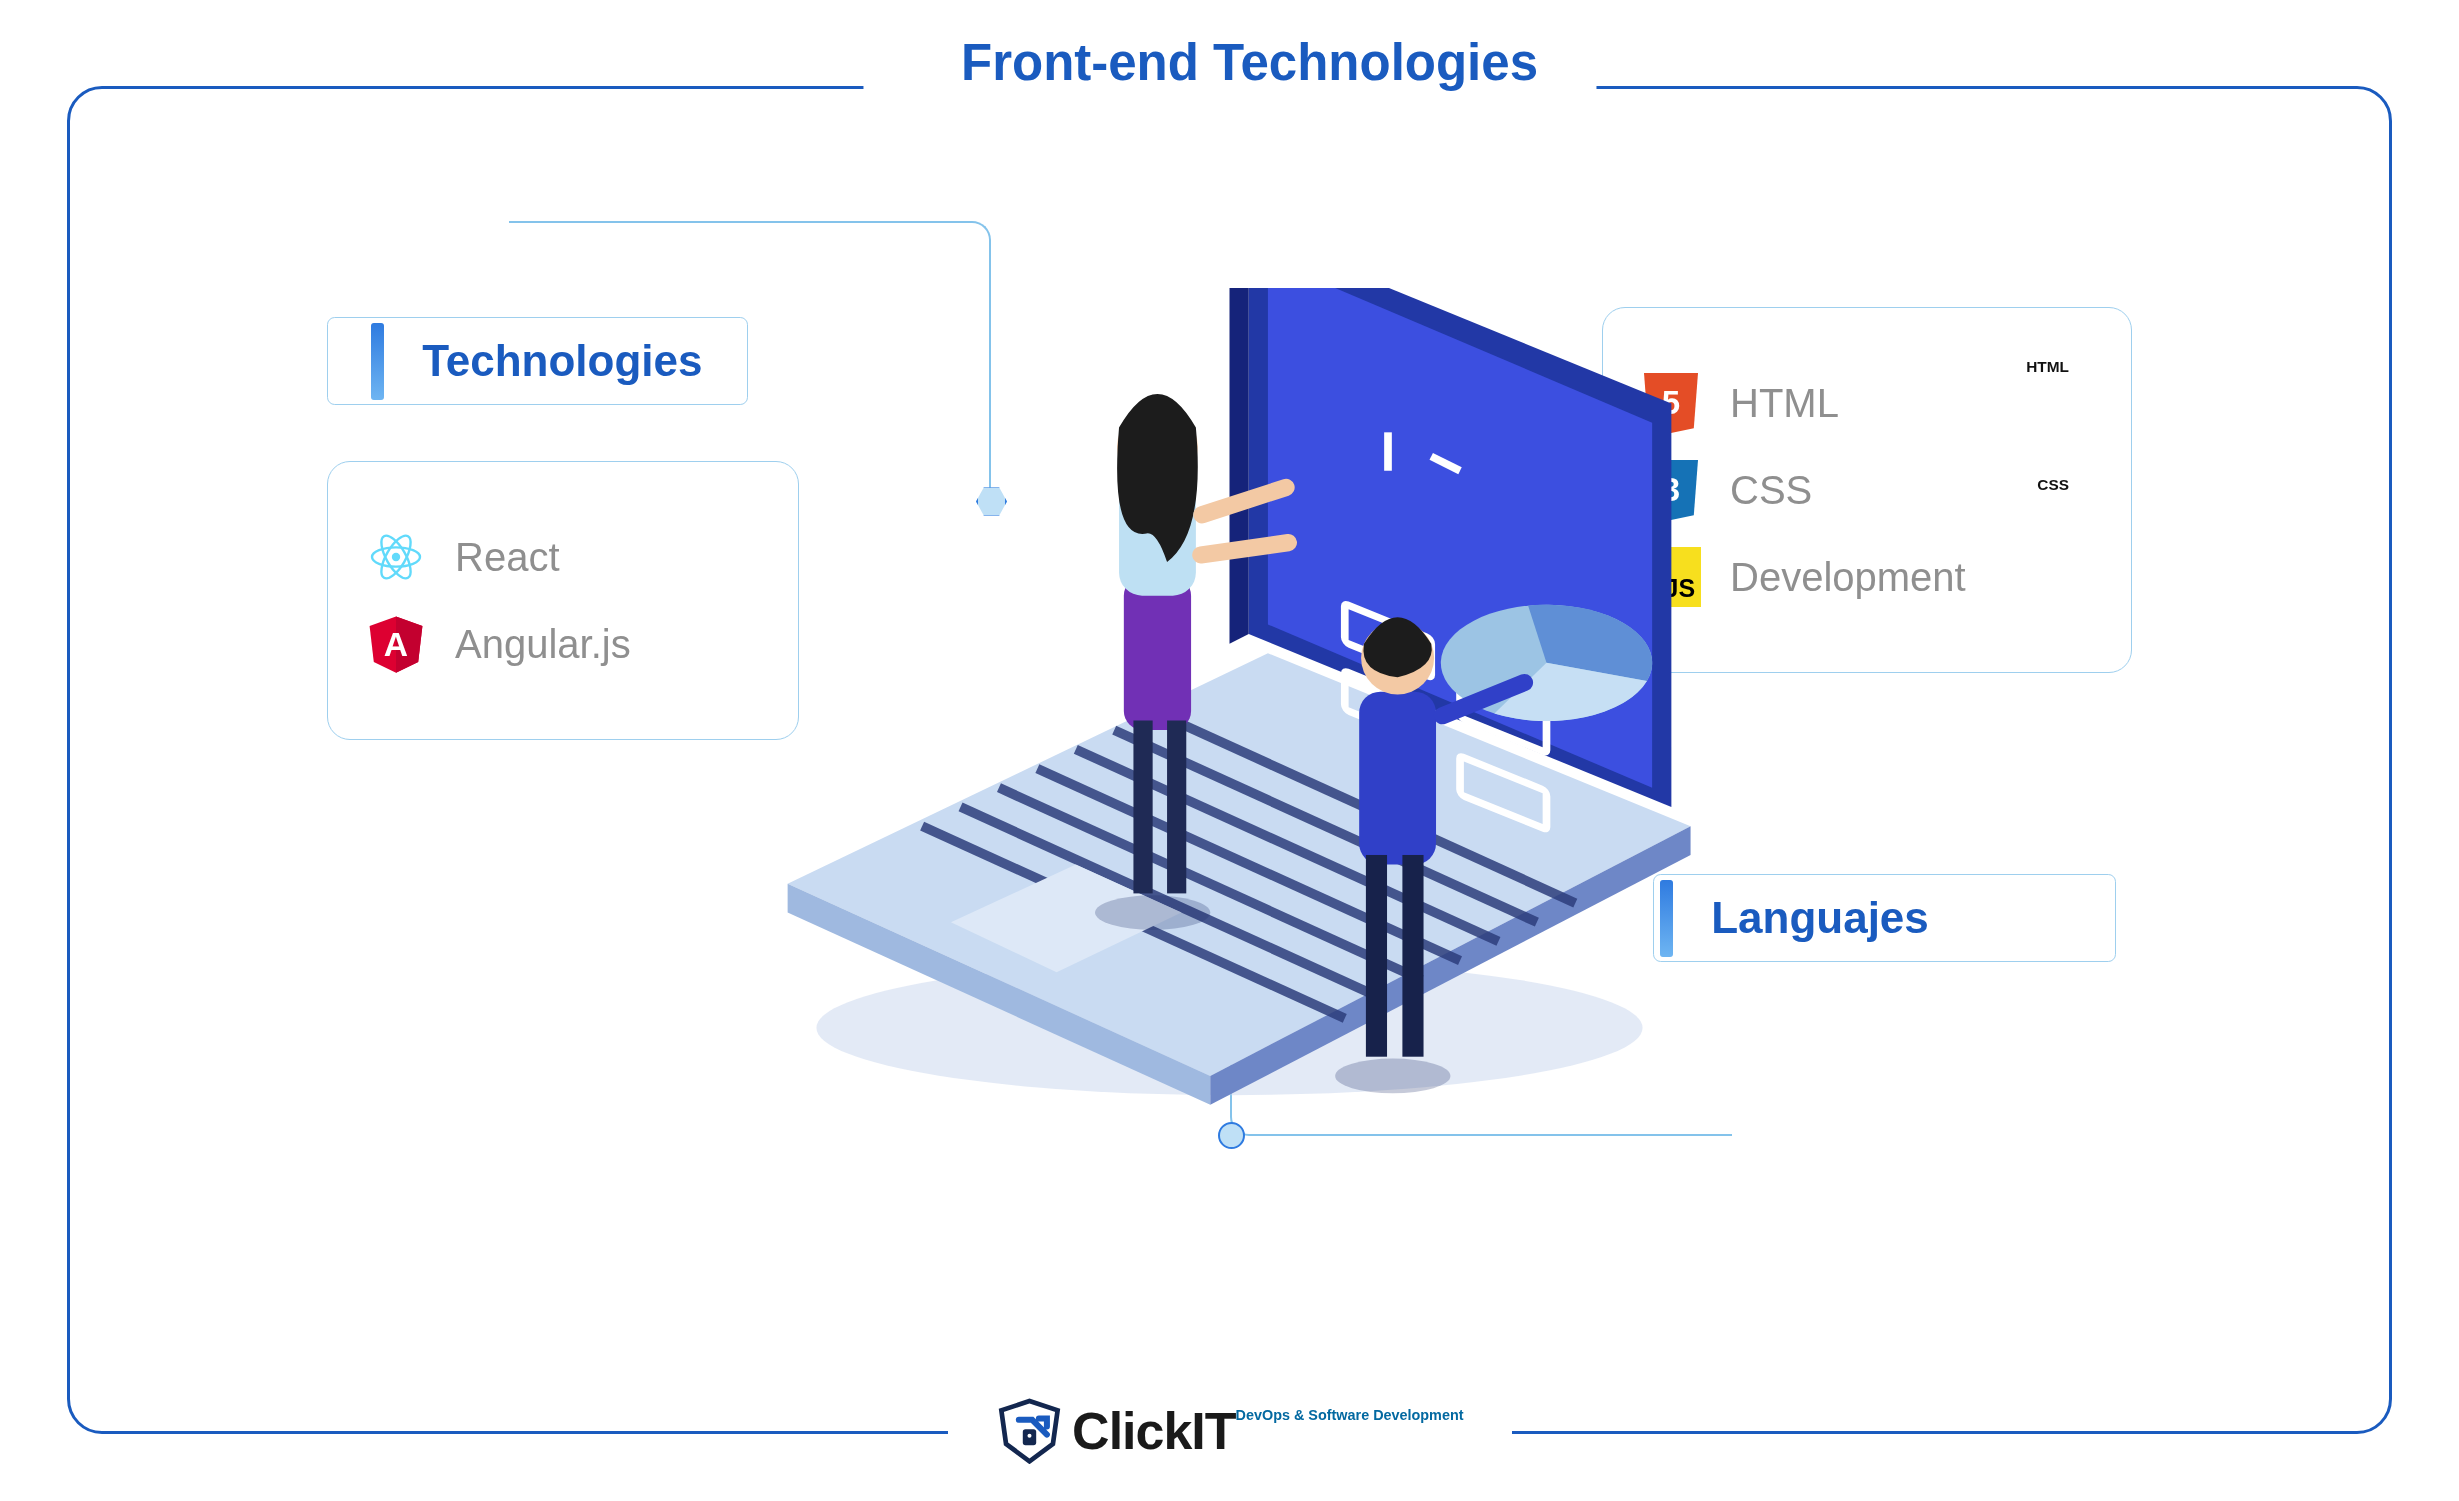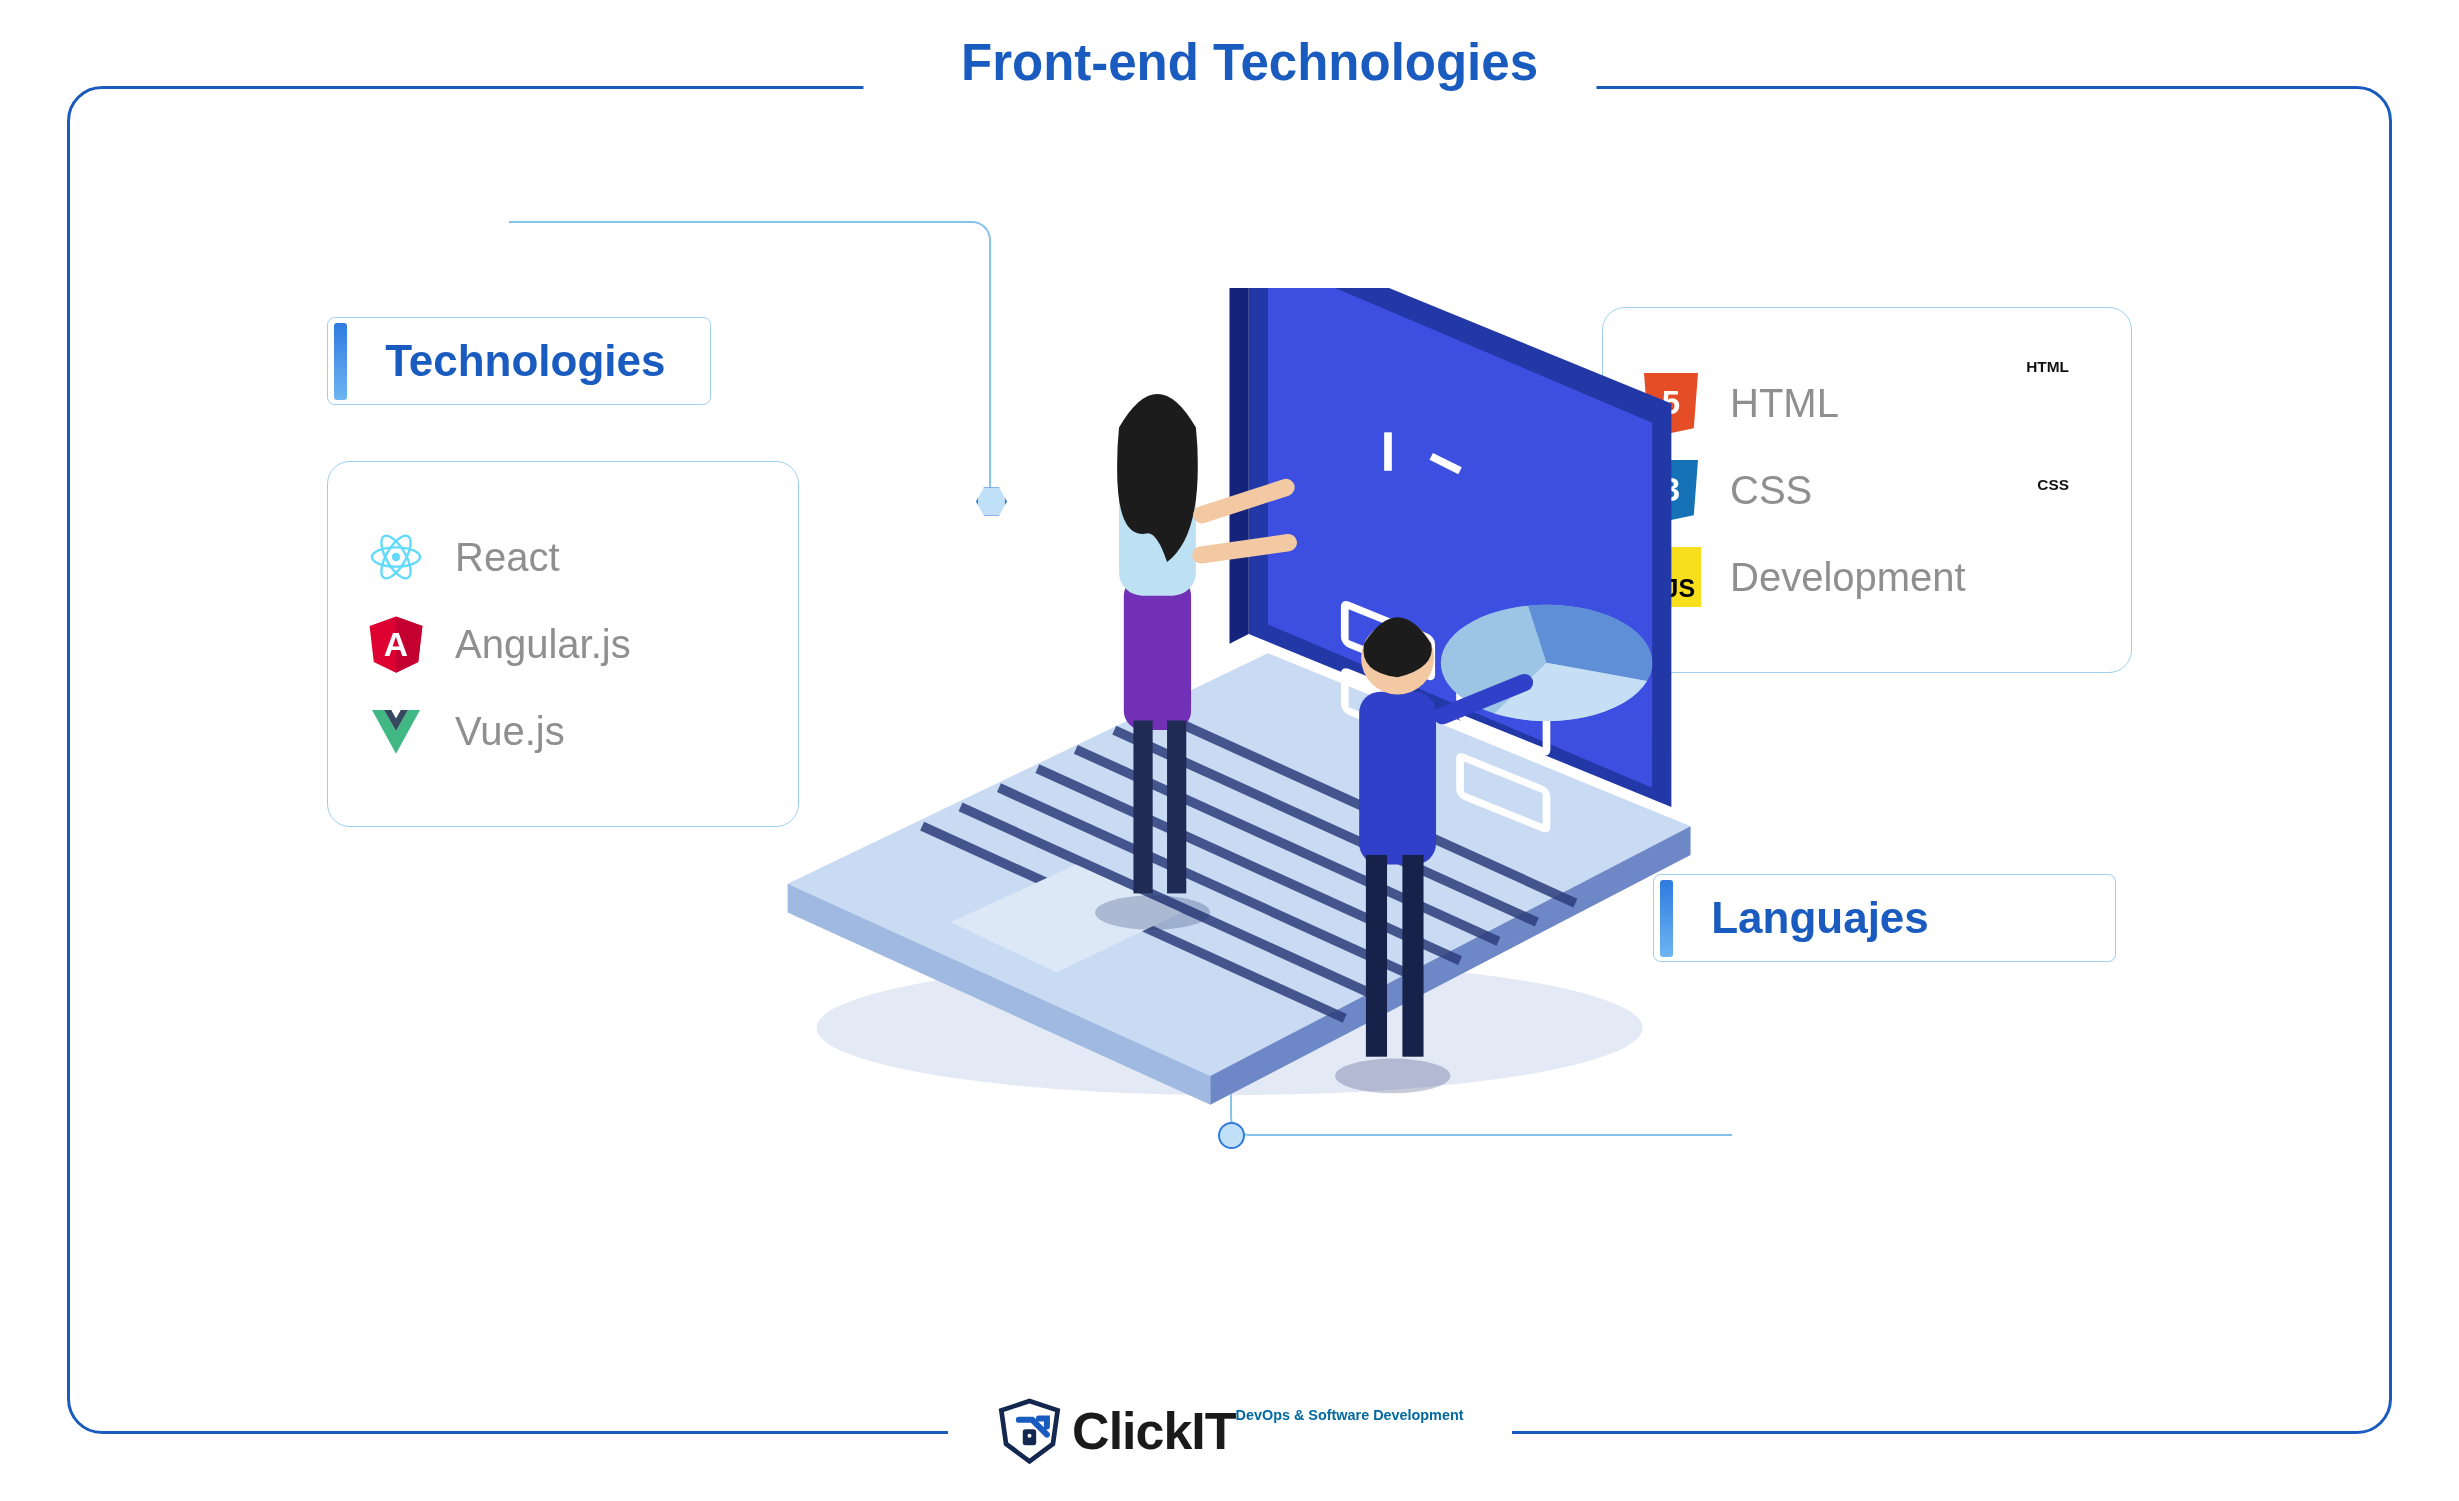--- a/index.html
+++ b/index.html
@@ -11,21 +11,21 @@
   .logo-wrap{position:absolute;bottom:37px;left:50%;transform:translateX(-50%);background:#fff;padding:0 48px;display:flex;align-items:center;gap:9.6px;}
   .logo-mark{width:67px;height:67px;}
   .logo-mark svg{width:100%;height:100%;}
   .logo-text{display:flex;line-height:1;}
   .logo-name{font-size:52px;font-weight:800;color:#1a1a1a;letter-spacing:-1px;}
   .logo-tag{font-size:14.4px;font-weight:600;color:#0369a1;margin-top:3.8px;}
   
   .badge{position:absolute;background:#fff;border:1.9px solid #9ECFEE;border-radius:7.7px;display:flex;align-items:center;height:86px;}
   .badge .bar{width:13.4px;height:77px;margin-left:5.8px;border-radius:2.9px;background:linear-gradient(#2F7BE0,#6EB5F2);}
   .badge .lbl{font-size:44px;font-weight:700;color:#1A5BBF;padding:0 44px 0 38px;}
-  #badge-tech{left:327px;top:317px;}
+  #badge-tech{left:327px;top:317px;padding-left:37px;}
   #badge-lang{right:343px;top:874px;width:461px;}
   
   .card{position:absolute;background:#fff;border:1.9px solid #9ECFEE;border-radius:23px;padding:38px 38px;}
   #card-tech{left:327px;top:461px;width:394px;}
   #card-lang{right:327px;top:307px;width:452px;}
   .row{display:flex;align-items:center;gap:29px;margin:27px 0;}
   .row .ico{width:60px;height:60px;display:flex;align-items:center;justify-content:center;}
   .row .txt{font-size:40px;color:#8f8f8f;}
   
   .react svg{width:60px;height:60px;}
@@ -82,29 +82,20 @@
   <div class="row">
     <span class="ico angular">
       <svg viewBox="0 0 100 100">
           <polygon points="50,4 94,20 87,80 50,98 13,80 6,20" fill="#DD0031"></polygon>
           <polygon points="50,4 50,98 87,80 94,20" fill="#C3002F"></polygon>
           <text x="50" y="70" text-anchor="middle" font-size="56" font-weight="800" fill="#fff">A</text>
         </svg>
     </span>
     <span class="txt">Angular.js</span>
   </div>
-  <div class="row">
-    <span class="ico vue">
-      <svg viewBox="0 0 100 100">
-          <polygon points="10,15 30,15 50,50 70,15 90,15 50,88" fill="#41B883"></polygon>
-          <polygon points="30,15 50,50 70,15 58,15 50,29 42,15" fill="#34495E"></polygon>
-        </svg>
-    </span>
-    <span class="txt">Vue.js</span>
-  </div>
 </div>
 
 <div id="card-lang" class="card">
   <div class="row">
     <span class="ico">
         <div class="html5"></div>
       </span>
     <span class="txt">HTML</span>
   </div>
   <div class="row">

